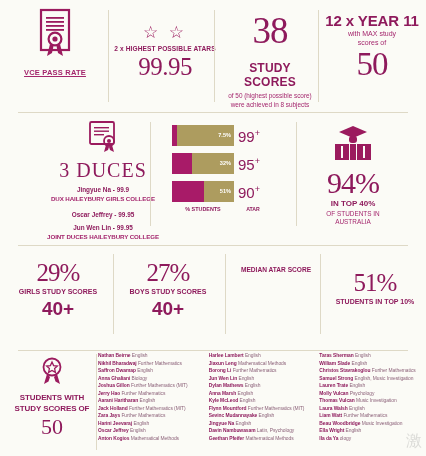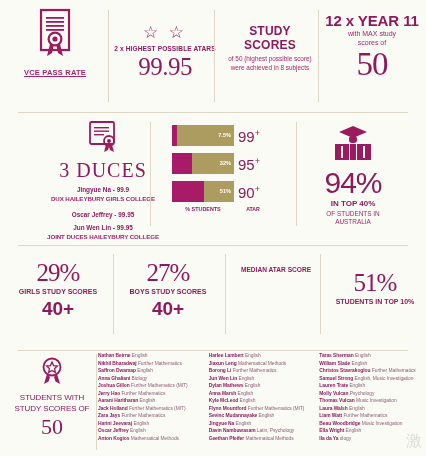--- a/index.html
+++ b/index.html
@@ -55,38 +55,38 @@
   .barfill{position:absolute;left:0;top:0;bottom:0;background:#a81b68;}
   .barpct{position:absolute;right:3px;font-size:5.6px;font-weight:bold;color:#fff;letter-spacing:0;}
   .baratar{font-family:"Liberation Sans",sans-serif;font-weight:normal;font-size:15px;color:#8e1a5c;margin-left:4px;line-height:15px;}
   .baratar sup{font-size:9px;vertical-align:super;}
   .axis{display:flex;width:100px;margin-top:-2px;}
   .axis .l{width:62px;font-size:5.4px;font-weight:bold;color:#8e1a5c;text-align:center;}
   .axis .r{flex:1;font-size:5.2px;font-weight:bold;color:#8e1a5c;text-align:center;}
 
   .d3{left:288px;top:6px;width:130px;}
   .grad-ico{margin:0 auto;display:block;}
-  .num94{font-family:Liberation Sans, sans-serif;font-size:30px;line-height:30px;color:#8e1a5c;letter-spacing:-1px;}
+  .num94{font-family:Liberation Serif, serif;font-size:30px;line-height:30px;color:#8e1a5c;letter-spacing:-1px;}
   .t40{font-size:8px;font-weight:bold;color:#8e1a5c;margin-top:1px;}
   .t40s{font-size:6.4px;line-height:8.4px;color:#a4266d;margin-top:2px;}
 
   
   .row3{position:absolute;left:0;top:248px;width:426px;height:92px;}
   .r3c{position:absolute;text-align:center;}
   .pct-big{font-family:"Liberation Serif",serif;font-size:25px;line-height:26px;color:#8e1a5c;letter-spacing:-1px;}
   .pct-lbl{font-size:7px;font-weight:bold;color:#8e1a5c;line-height:10px;margin-top:1px;}
   .pct-40{font-family:"Liberation Sans",sans-serif;font-weight:bold;font-size:19px;line-height:21px;color:#8e1a5c;margin-top:1px;}
   .med-lbl{font-size:6.6px;font-weight:bold;color:#8e1a5c;}
   .med-num{font-family:"Liberation Serif",serif;font-size:26px;line-height:27px;color:#8e1a5c;margin-top:1px;}
 
   
   .row4{position:absolute;left:0;top:348px;width:426px;height:108px;}
   .r4left{position:absolute;left:6px;top:8px;width:92px;text-align:center;}
   .medal-ico{margin:0 auto 2px;display:block;}
-  .sw-l{font-size:8px;font-weight:normal;color:#8e1a5c;line-height:11px;letter-spacing:-.1px;}
+  .sw-l{font-size:8px;font-weight:bold;color:#8e1a5c;line-height:11px;letter-spacing:-.1px;}
   .num50b{font-family:"Liberation Serif",serif;font-size:22px;line-height:24px;color:#8e1a5c;margin-top:1px;}
 
   .namecols{position:absolute;left:98px;top:4px;width:326px;display:flex;gap:6px;}
   .namecol{flex:1;}
   .nm{font-size:4.9px;line-height:7.55px;color:#7d2a58;white-space:nowrap;letter-spacing:-.05px;}
   .nm b{font-weight:bold;color:#8e1a5c;}
   .nm span{font-weight:normal;color:#8a5f77;}
 
   .wm{position:absolute;right:3px;bottom:4px;font-size:16px;color:rgba(150,150,150,.30);
       font-family:"DejaVu Sans",sans-serif;letter-spacing:1px;pointer-events:none;}
@@ -117,20 +117,21 @@
       <div class="sub-sm">VCE PASS RATE</div>
     </div>
 
     <div class="cell c2">
       <div class="stars">☆ ☆</div>
       <div class="lbl-atar">2 x HIGHEST POSSIBLE ATARS</div>
       <div class="num9995">99.95</div>
     </div>
 
     <div class="cell c3">
+      <div class="num38">38</div>
       <div class="ss-lbl">STUDY SCORES</div>
       <div class="ss-note">of 50 (highest possible score) were achieved in 8 subjects</div>
     </div>
 
     <div class="cell c4">
       <div class="y11">12 x YEAR 11</div>
       <div class="y11-sub">
         <div>with MAX study</div>
         <div>scores of</div>
       </div>

